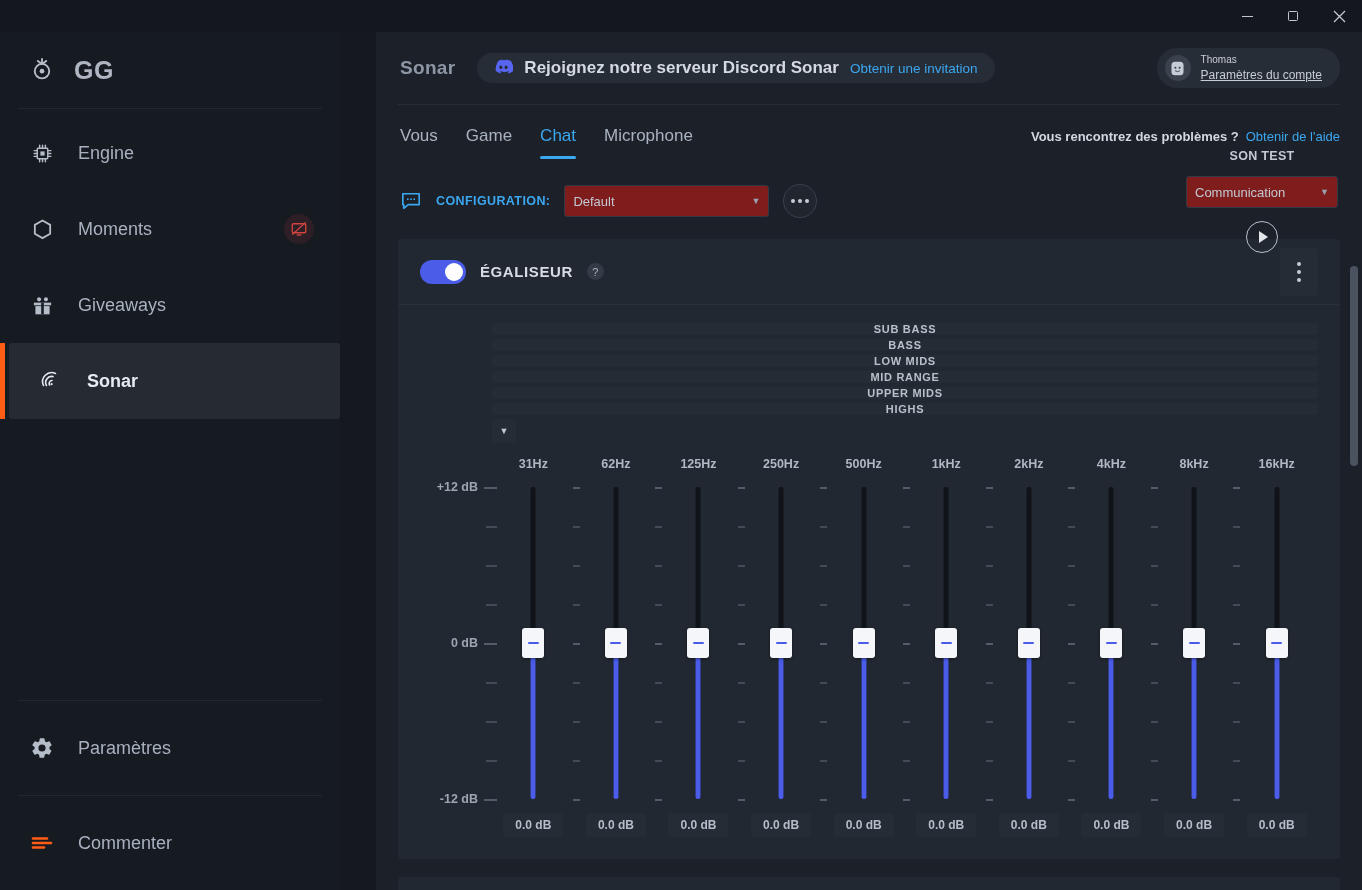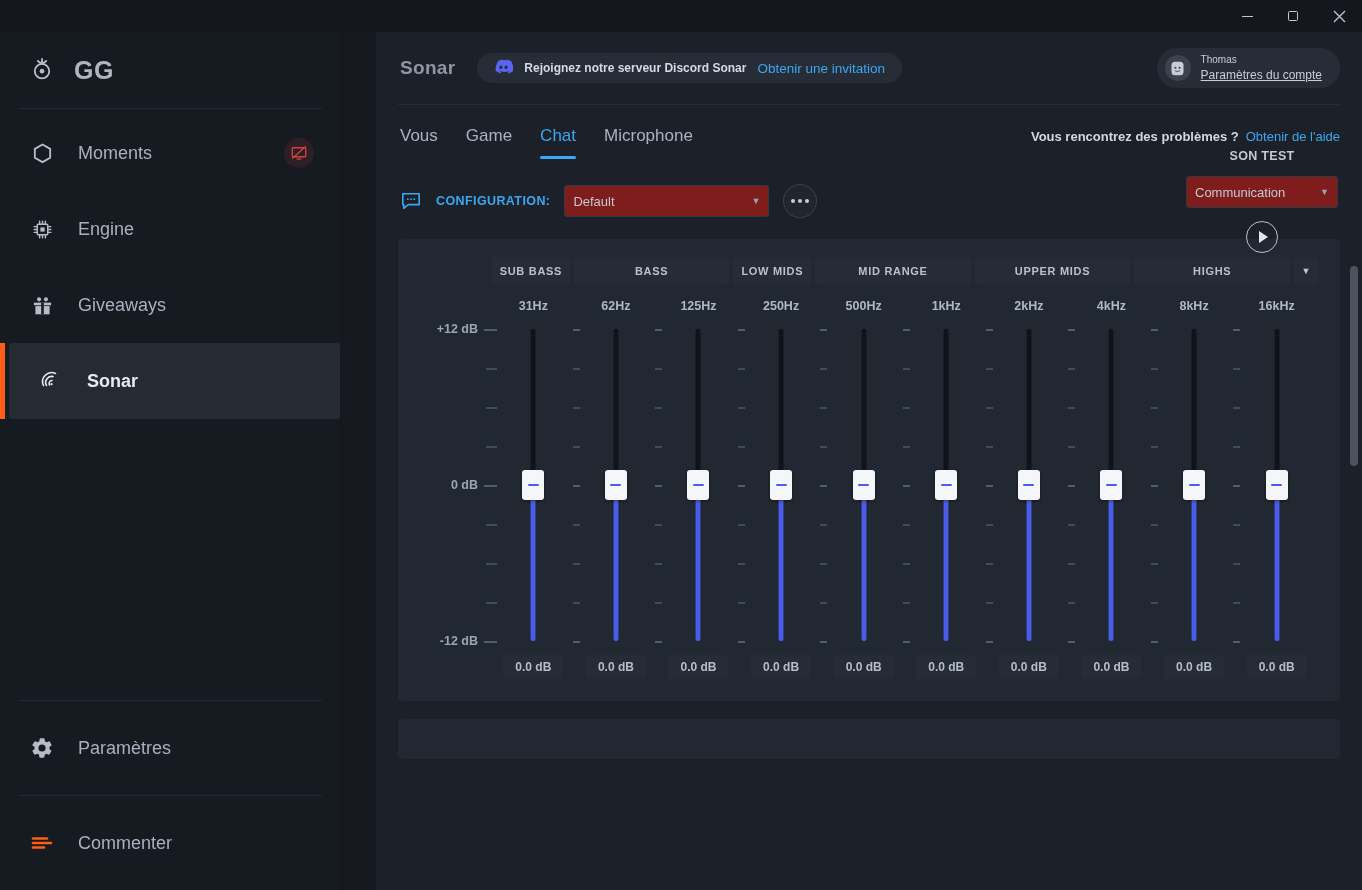--- a/index.html
+++ b/index.html
@@ -54,21 +54,21 @@
   
   .main { flex: 1; height: 890px; background: #1c2129; position: relative; padding-top: 32px; overflow: hidden; }
   .main-inner { padding: 0 22px 0 22px; position: relative; height: 858px; }
 
   .header { height: 72px; display: flex; align-items: center; gap: 22px; padding-left: 2px; }
   .page-title { font-size: 19px; color: #8d96a4; font-weight: bold; letter-spacing: .3px; }
   .discord-pill {
     height: 30px; background: #272d37; border-radius: 15px; display: flex; align-items: center;
     gap: 11px; padding: 0 17px; cursor: pointer;
   }
-  .discord-pill .txt { font-size: 12px; color: #d4dae3; font-weight: bold; }
+  .discord-pill .txt { font-size: 17px; color: #d4dae3; font-weight: bold; }
   .discord-pill .link { font-size: 13.5px; color: #3ba7f0; }
   .account {
     margin-left: auto; height: 40px; background: #272d37; border-radius: 20px; display: flex;
     align-items: center; gap: 10px; padding: 0 18px 0 8px; cursor: pointer;
   }
   .avatar {
     width: 26px; height: 26px; border-radius: 50%; background: #3b424d;
     display: flex; align-items: center; justify-content: center;
   }
   .acct-name { font-size: 10px; color: #c7cdd6; line-height: 1.35; }
@@ -131,21 +131,21 @@
     width: 17px; height: 17px; border-radius: 50%; background: #343b46; color: #aab2bd;
     font-size: 11px; display: flex; align-items: center; justify-content: center; cursor: pointer;
   }
   .kebab {
     margin-left: auto; width: 38px; height: 48px; background: #262c36; border-radius: 3px;
     display: flex; flex-direction: column; align-items: center; justify-content: center; gap: 4px; cursor: pointer;
   }
   .kebab i { width: 4px; height: 4px; border-radius: 50%; background: #c6ccd5; display: block; }
 
   .eq-body { padding: 18px 22px 22px 22px; }
-  .bands-row { display: flex; gap: 4px; margin-left: 72px; }
+  .bands-row { display: flex; gap: 4px; margin-left: 72px; flex-direction: column; }
   .band {
     height: 28px; background: #262c36; border-radius: 3px; display: flex; align-items: center;
     justify-content: center; cursor: pointer;
   }
   .band span { font-size: 11px; font-weight: bold; color: #b9c0cb; letter-spacing: .7px; }
   .band-caret {
     width: 24px; height: 28px; background: #262c36; border-radius: 3px; display: flex;
     align-items: center; justify-content: center; color: #c0c7d1; font-size: 9px; cursor: pointer; flex: 0 0 24px;
   }
 
@@ -219,43 +219,43 @@
         </svg>
       </span>
       <span class="brand-name">GG</span>
     </div>
     <div class="sb-divider"></div>
 
     <div class="nav">
 
       <div class="nav-item">
         <span class="nav-icon">
+          <svg width="23" height="23" viewBox="0 0 24 24" fill="none" stroke="#b5bdc9" stroke-width="1.5">
+            <rect x="6.5" y="6.5" width="11" height="11" rx="1"></rect>
+            <rect x="9.8" y="9.8" width="4.4" height="4.4" fill="#b5bdc9" stroke="none"></rect>
+            <path d="M9 6.5V3.3M12 6.5V3.3M15 6.5V3.3M9 17.5v3.2M12 17.5v3.2M15 17.5v3.2M6.5 9H3.3M6.5 12H3.3M6.5 15H3.3M17.5 9h3.2M17.5 12h3.2M17.5 15h3.2" stroke-linecap="round"></path>
+          </svg>
+        </span>
+        <span class="label">Engine</span>
+      </div>
+
+      <div class="nav-item">
+        <span class="nav-icon">
           <svg width="23" height="23" viewBox="0 0 24 24" fill="none" stroke="#b5bdc9" stroke-width="1.9">
             <path d="M12 2.6 L20 7.2 V16.4 L12 21 L4 16.4 V7.2 Z"></path>
           </svg>
         </span>
         <span class="label">Moments</span>
         <span class="moments-badge">
           <svg width="18" height="18" viewBox="0 0 24 24" fill="none" stroke="#d0453f" stroke-width="1.8">
             <rect x="3" y="5" width="18" height="12" rx="1.6"></rect>
             <path d="M9 20 h6"></path>
             <path d="M3.5 19 L20.5 3.5" stroke-linecap="round"></path>
           </svg>
         </span>
-      </div>
-
-      <div class="nav-item">
-        <span class="nav-icon">
-          <svg width="23" height="23" viewBox="0 0 24 24" fill="none" stroke="#b5bdc9" stroke-width="1.5">
-            <rect x="6.5" y="6.5" width="11" height="11" rx="1"></rect>
-            <rect x="9.8" y="9.8" width="4.4" height="4.4" fill="#b5bdc9" stroke="none"></rect>
-            <path d="M9 6.5V3.3M12 6.5V3.3M15 6.5V3.3M9 17.5v3.2M12 17.5v3.2M15 17.5v3.2M6.5 9H3.3M6.5 12H3.3M6.5 15H3.3M17.5 9h3.2M17.5 12h3.2M17.5 15h3.2" stroke-linecap="round"></path>
-          </svg>
-        </span>
-        <span class="label">Engine</span>
       </div>
 
       <div class="nav-item">
         <span class="nav-icon">
           <svg width="23" height="23" viewBox="0 0 24 24" fill="#b5bdc9">
             <rect x="3" y="9" width="18" height="2.8"></rect>
             <rect x="4.6" y="12.6" width="14.8" height="8.6"></rect>
             <rect x="10.6" y="9" width="2.8" height="12.2" fill="#1b2028"></rect>
             <circle cx="8.4" cy="5.6" r="2.1"></circle>
             <circle cx="15.6" cy="5.6" r="2.1"></circle>
@@ -379,20 +379,32 @@
             <span class="val">Communication</span>
             <span class="car">▼</span>
           </div>
           <div class="play-btn">
             <span class="play-tri"></span>
           </div>
         </div>
       </div>
 
       <div class="panel">
+        <div class="panel-head">
+          <div class="toggle">
+            <span class="knob"></span>
+          </div>
+          <span class="panel-title">ÉGALISEUR</span>
+          <span class="help-dot">?</span>
+          <div class="kebab">
+            <i></i>
+              <i></i>
+              <i></i>
+          </div>
+        </div>
 
         <div class="eq-body">
           <div class="bands-row" id="bandRow">
               <div class="band" style="flex: 1 1 0%;">
                 <span>SUB BASS</span>
               </div>
               <div class="band" style="flex: 2 1 0%;">
                 <span>BASS</span>
               </div>
               <div class="band" style="flex: 1 1 0%;">

